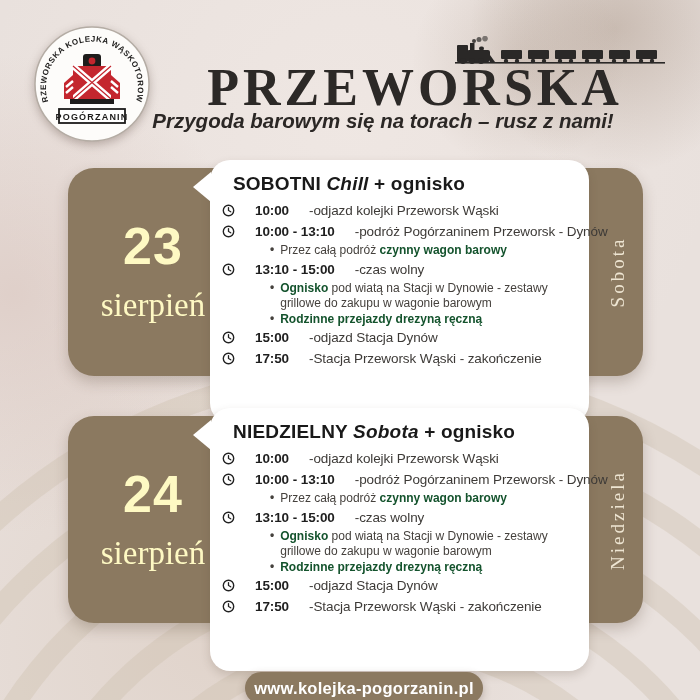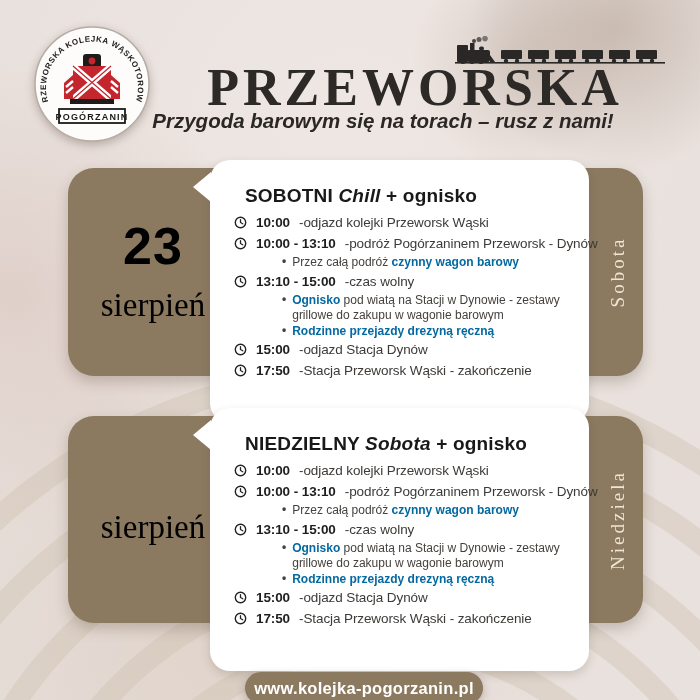--- a/index.html
+++ b/index.html
@@ -32,56 +32,56 @@
   
   .card{position:absolute;left:68px;width:575px;}
   .card-0{top:168px;height:208px;}
   .card-1{top:416px;height:207px;}
   .panel{
     position:absolute;inset:0;background:#8b7960;border-radius:26px;
     box-shadow:0 6px 14px rgba(80,60,45,.25);
   }
   .datebox{
     position:absolute;left:0;top:50%;transform:translateY(-50%);
-    width:170px;text-align:center;color:#000000;
+    width:170px;text-align:center;color:#fef9c3;
   }
   .day-num{font-size:52px;font-weight:700;line-height:1.0;letter-spacing:1px;}
   .day-month{font-family:"Liberation Serif",serif;font-size:33px;line-height:1.15;margin-top:15px;}
   .weekday{
     position:absolute;left:550px;top:50%;
     transform:translate(-50%,-50%) rotate(-90deg);
     font-family:"Liberation Serif",serif;font-size:19px;letter-spacing:3px;
     color:#eee5d2;white-space:nowrap;
   }
   .bubble{
     position:absolute;left:142px;top:-8px;width:379px;height:263px;
     background:#ffffff;border-radius:20px;
     box-shadow:0 4px 10px rgba(80,60,45,.18);
-    padding:12px;box-sizing:border-box;
+    padding:0;box-sizing:border-box;
   }
   .tail{
     position:absolute;left:-17px;top:12px;width:0;height:0;
     border-right:18px solid #ffffff;
     border-top:15px solid transparent;
     border-bottom:15px solid transparent;
   }
   .card-title{
     margin:13px 0 7px 23px;font-size:19px;font-weight:700;color:#191919;
     letter-spacing:.2px;white-space:nowrap;
   }
   .card-title .it{font-style:italic;}
   .rows{margin-left:12px;}
   .row{display:flex;align-items:flex-start;color:#3d3a37;}
-  .row.item{gap:9px;margin:3px 0;font-size:13.5px;letter-spacing:-.1px;line-height:1.3;white-space:nowrap;}
+  .row.item{gap:20px;margin:3px 0;font-size:13.5px;letter-spacing:-.1px;line-height:1.3;white-space:nowrap;}
   .row.item .clock{flex:0 0 auto;margin-top:2px;display:inline-flex;}
   .row.item .time{font-weight:700;color:#1e1e1e;}
   .row.bullet{gap:6px;margin:1px 0 1px 48px;font-size:12px;line-height:1.22;color:#45413d;}
   .row.bullet .dot{font-weight:700;margin-top:-1px;}
   .row.bullet .btext{max-width:292px;}
-  .row.bullet b{color:#0369a1;}
+  .row.bullet b{color:#14532d;}
 
   
   .website{
     position:absolute;left:245px;top:672px;width:238px;height:32px;
     background:#8b7960;border-radius:17px;color:#ffffff;
     font-size:16.5px;font-weight:700;letter-spacing:.3px;
     display:flex;align-items:center;justify-content:center;
     box-shadow:0 3px 8px rgba(80,60,45,.3);cursor:pointer;
   }
 </style>
@@ -247,20 +247,21 @@
             <span class="time">17:50</span>
             <span class="desc"> -Stacja Przeworsk Wąski - zakończenie</span>
           </div>
         </div>
     </div>
   </section>
 
   <section class="card card-1">
     <div class="panel">
       <div class="datebox">
+        <div class="day-num">24</div>
         <div class="day-month">sierpień</div>
       </div>
       <div class="weekday">Niedziela</div>
     </div>
     <div class="bubble">
       <div class="tail"></div>
       <h2 class="card-title"><span>NIEDZIELNY </span><span class="it">Sobota</span><span> + ognisko</span></h2>
       <div class="rows">
           <div class="row item">
             <span class="clock">

